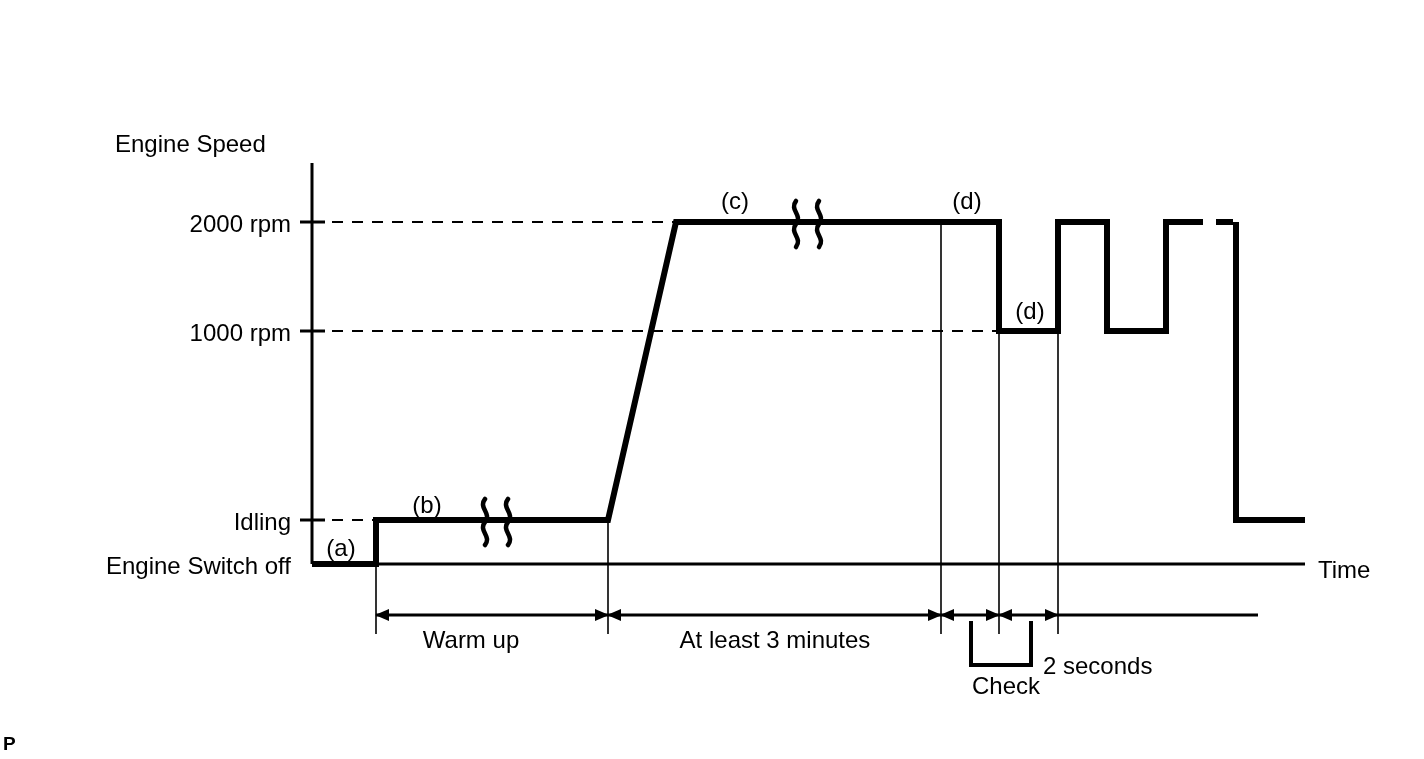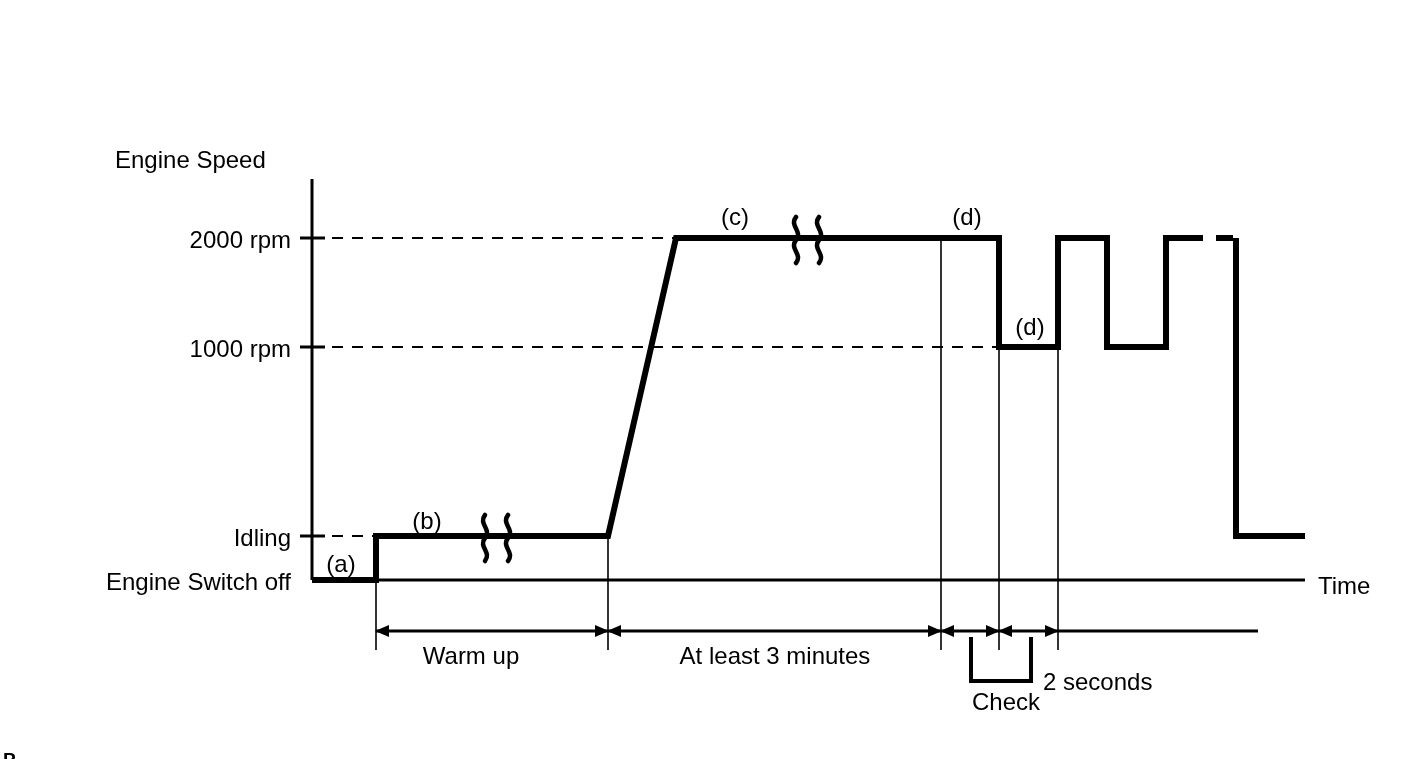--- a/index.html
+++ b/index.html
@@ -11,21 +11,21 @@
     width: 1424px;
     height: 759px;
     font-family: "Liberation Sans", sans-serif;
     color: #000000;
     overflow: hidden;
     position: relative;
   }
   #diagram-root {
     position: absolute;
     left: 0;
-    top: 16px;
+    top: 0;
     width: 1424px;
     height: 714px;
   }
   svg.diagram-canvas {
     display: block;
     width: 1424px;
     height: 759px;
   }
   text {
     font-family: "Liberation Sans", sans-serif;

